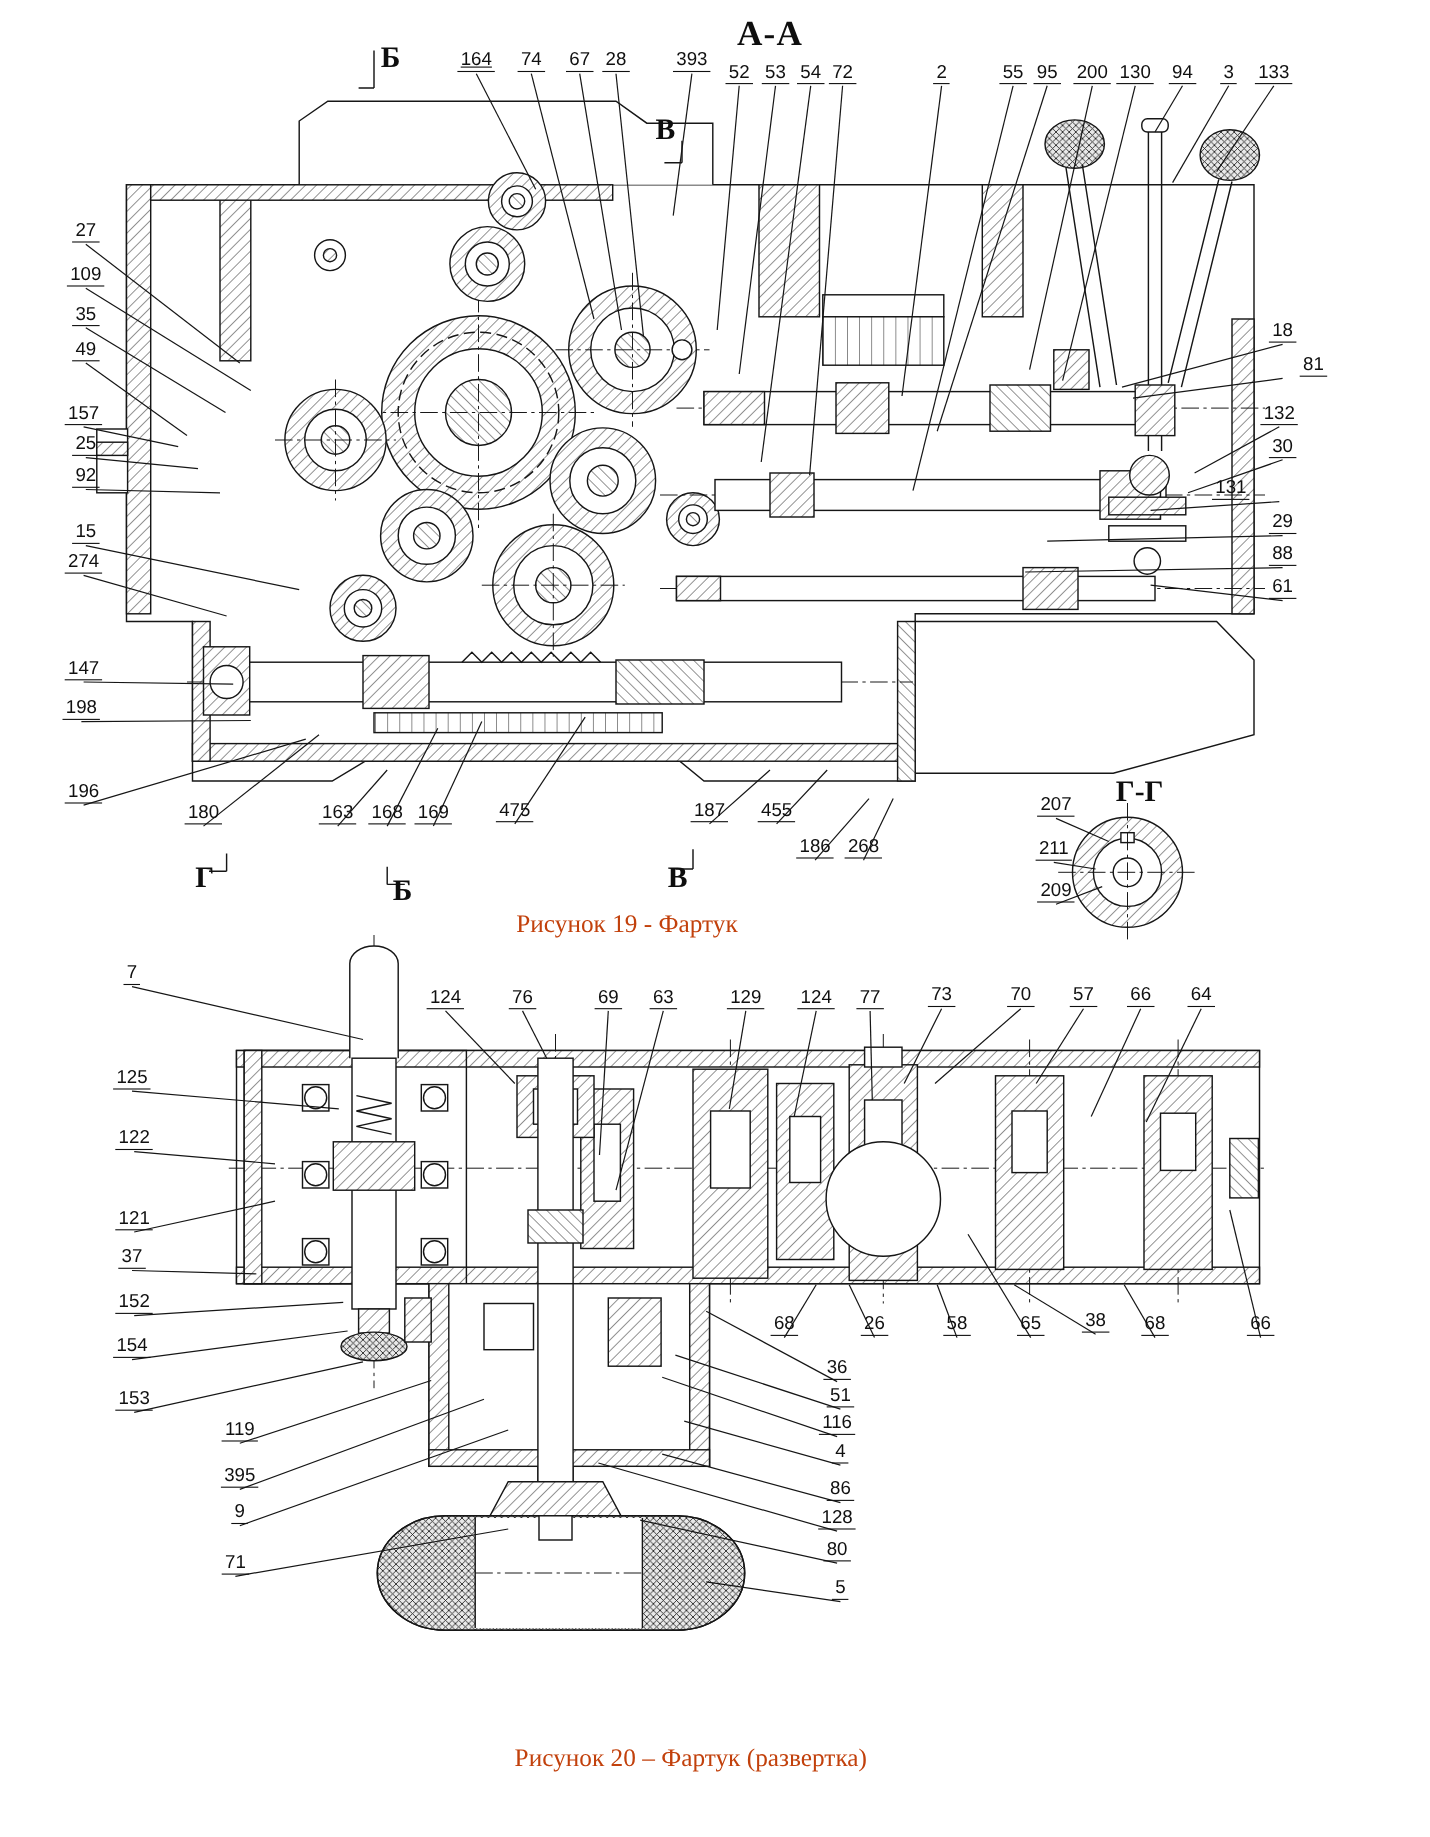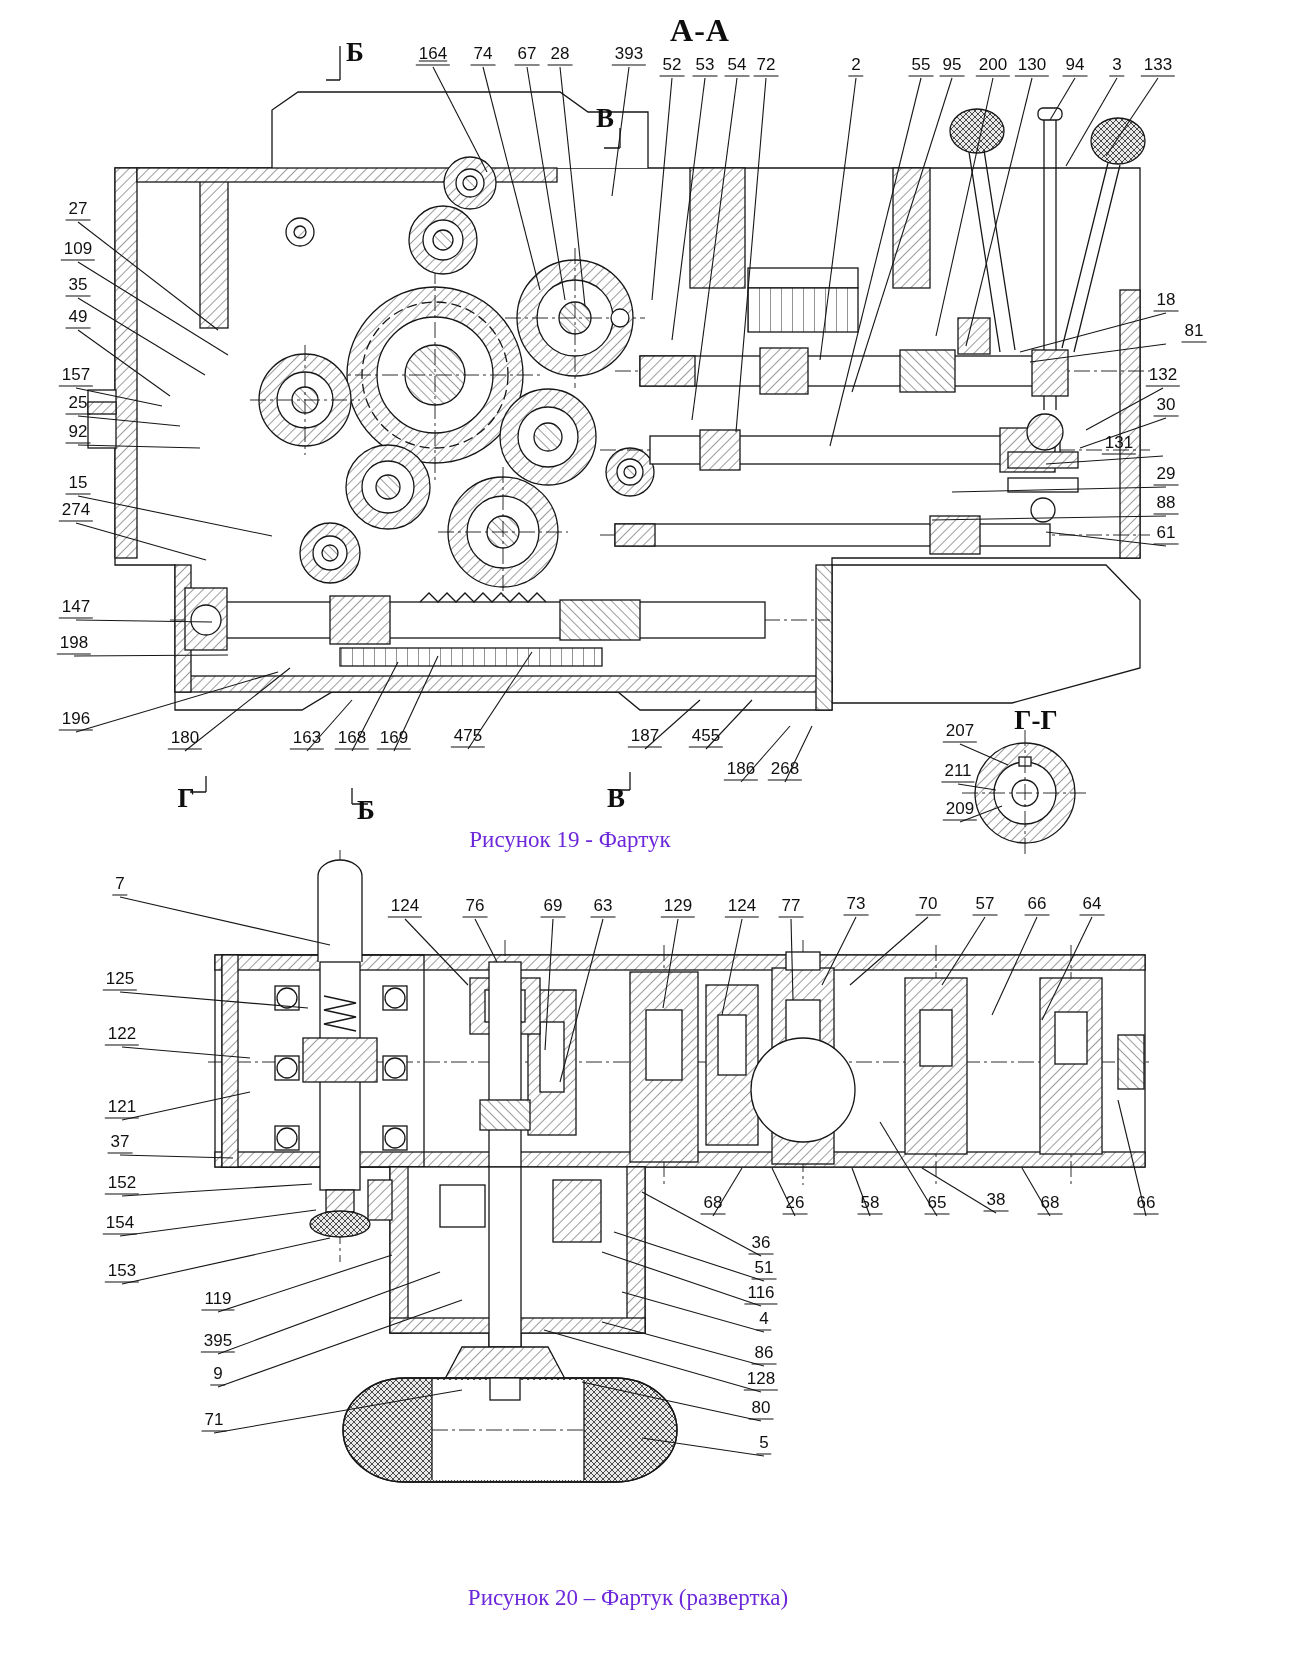--- a/index.html
+++ b/index.html
@@ -21,21 +21,21 @@
     font-family:"Liberation Serif", serif; font-weight:bold;
     font-size:27px; color:#0e0e0e; white-space:nowrap;
   }
   .view-label {
     position:absolute; left:700px; top:30px; transform:translate(-50%,-50%);
     font-family:"Liberation Serif", serif; font-size:32px; font-weight:bold;
     letter-spacing:1px; color:#0e0e0e;
   }
   .caption {
     position:absolute; transform:translate(-50%,-50%);
-    font-family:"Liberation Serif", serif; font-size:23px; color:#6d28d9; white-space:nowrap;
+    font-family:"Liberation Serif", serif; font-size:23px; color:#c2410c; white-space:nowrap;
   }
   #cap19 { left:570px; top:840px; }
   #cap20 { left:628px; top:1598px; }
 </style>
 </head>
 <body>
 
 <div class="canvas">
 
   <svg id="artwork" class="layer" width="1300" height="1670" viewBox="0 0 1300 1670">

